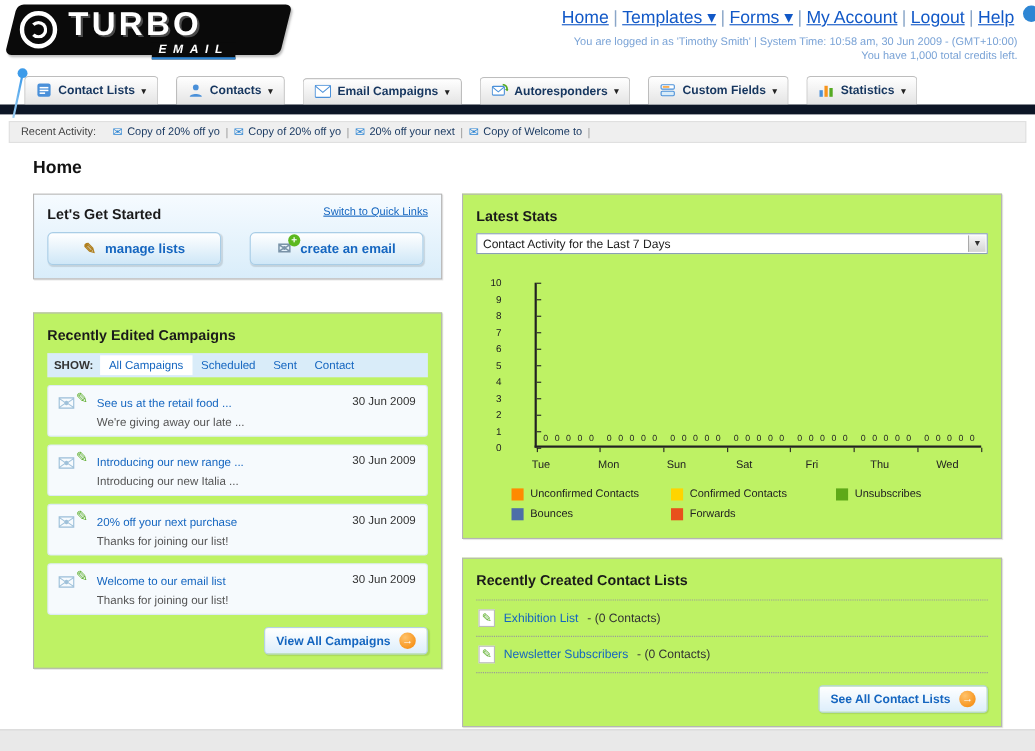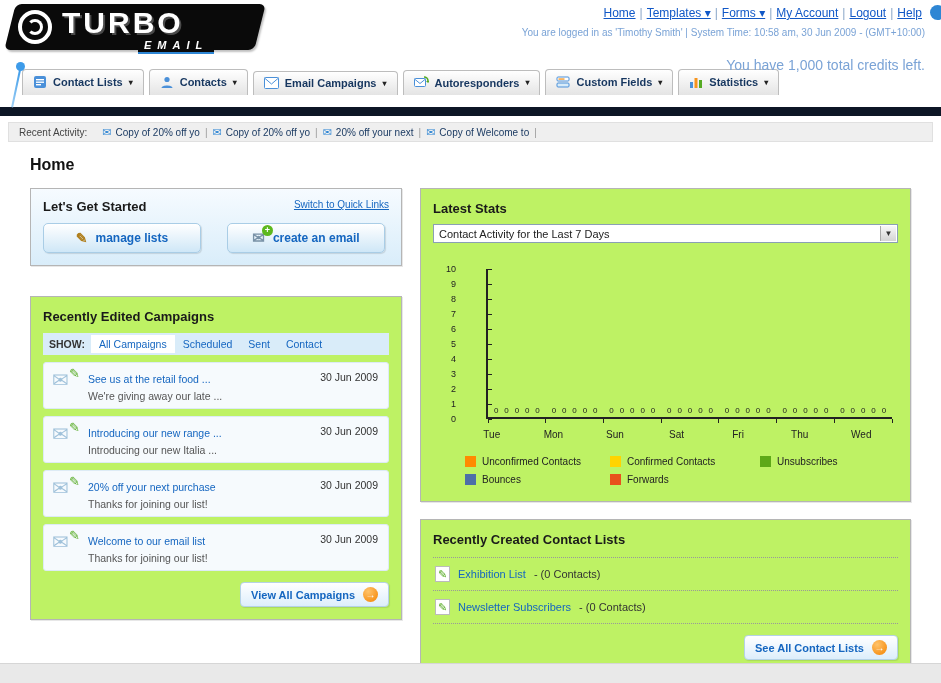--- a/index.html
+++ b/index.html
@@ -13,29 +13,29 @@
   .logo { position:absolute; left:10px; top:4px; width:262px; height:52px; }
   .logo-bg { position:absolute; left:0; top:0; width:250px; height:46px; background:#0a0a0a; transform:skewX(-14deg); border-radius:6px; box-shadow:2px 2px 2px rgba(0,0,0,.25); }
   .turbine { position:absolute; left:8px; top:6px; width:34px; height:34px; border:4px solid #fff; border-radius:50%; background:#0a0a0a; }
   .turbine::after { content:""; position:absolute; inset:5px; border:3px solid #fff; border-left-color:transparent; border-radius:50%; }
   .logo-turbo { position:absolute; left:52px; top:2px; font-size:30px; font-weight:bold; color:#fff; letter-spacing:3px; text-shadow:2px 2px 0 #4a4a4a;text-align:center; }
   .logo-email { position:absolute; left:128px; top:35px; font-size:11px; font-weight:bold; font-style:italic; color:#fff; letter-spacing:6px; border-bottom:2px solid #2e86d4; padding:0 6px 1px; background:#0a0a0a; }
   .chat-dot { position:absolute; left:6px; top:58px; width:9px; height:9px; border-radius:50%; background:#3d9be9; }
   .chat-tail { position:absolute; left:9px; top:66px; width:2px; height:38px; background:linear-gradient(#3d9be9,#9fd0f5); transform:rotate(12deg); transform-origin:top; }
 
   .hdr-right { position:absolute; right:16px; top:6px; text-align:right; }
-  .top-links { font-size:12px; }
+  .top-links { font-size:16px; }
   .top-links a { color:#1158c7; text-decoration:underline; margin:0 3px; }
   .top-links .sep { color:#8aa6c8; margin:0 1px; }
   .login-info { margin-top:7px; font-size:10px; color:#7aa3d6; }
-  .credits-info { margin-top:19px; font-size:14px; color:#7aa3d6; }
+  .credits-info { margin-top:2px; font-size:10px; color:#7aa3d6; }
   .help-bubble { position:absolute; right:-4px; top:5px; width:15px; height:15px; border-radius:50%; background:#2e86d4; }
 
   
-  .tabs-row { display:flex; gap:5px; align-items:flex-end; padding:5px 6px 12px 22px; background:#fff; }
+  .tabs-row { display:flex; gap:16px; align-items:flex-end; padding:5px 6px 0 22px; background:#fff; }
   .tab { display:flex; align-items:center; gap:6px; padding:5px 10px 6px; background:linear-gradient(180deg,#ffffff,#e4e4e4); border:1px solid #bdbdbd; border-bottom:none; border-radius:4px 4px 0 0; font-size:11px; font-weight:bold; color:#16365f; }
   .tab .caret { font-size:8px; color:#222; }
   .tab-icon svg { display:block; }
   .dark-bar { height:9px; background:#0d1626; }
 
   
   .activity-bar { margin:6px 8px 0; background:#efefef; border:1px solid #e0e0e0; height:20px; display:flex; align-items:center; padding:0 10px; font-size:10px; color:#333; }
   .activity-label { margin-right:10px; color:#444; }
   .activity-item { display:inline-flex; align-items:center; gap:4px; margin:0 5px; color:#16365f; }
   .env-sm { color:#2e86d4; font-size:11px; }

